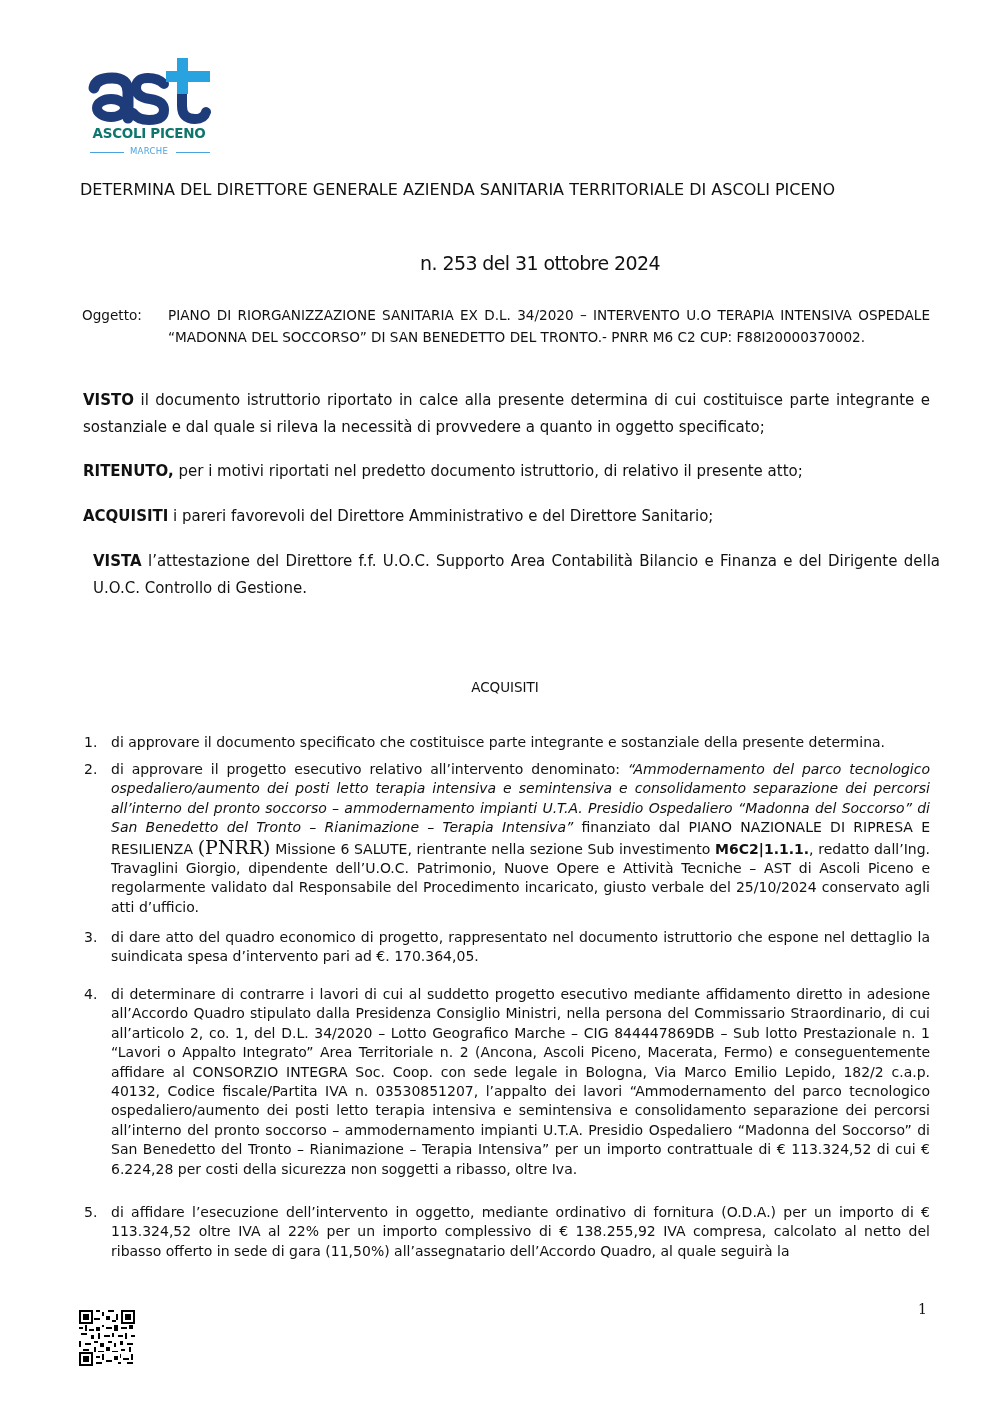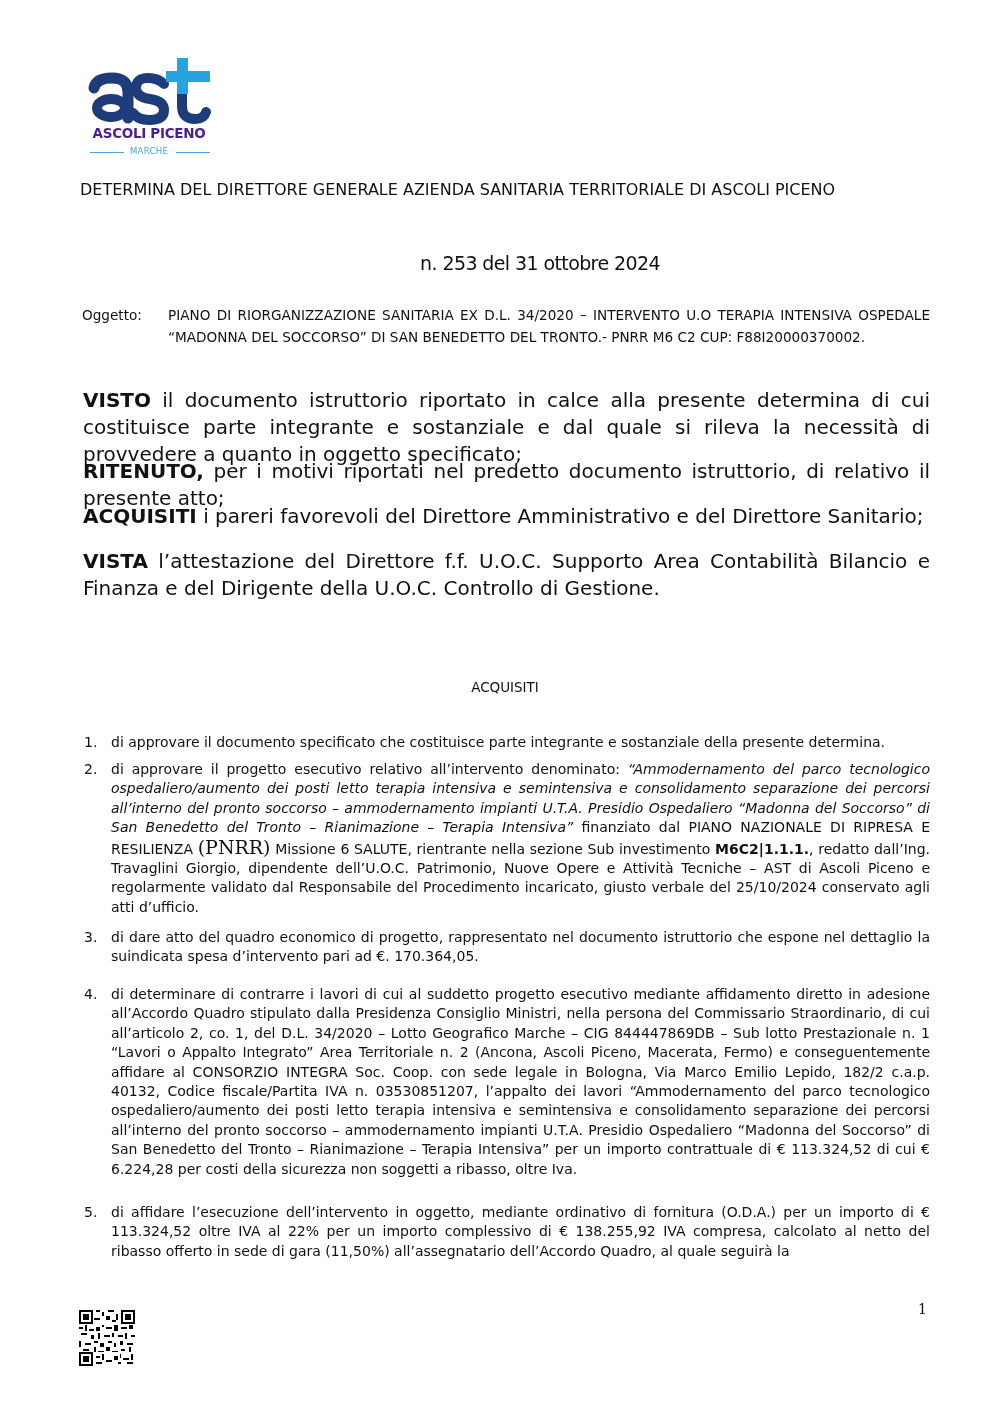--- a/index.html
+++ b/index.html
@@ -3,21 +3,21 @@
 <meta charset="utf-8">
 <style>
   html, body { margin: 0; padding: 0; background: #ffffff; }
   body { width: 1000px; height: 1415px; position: relative; overflow: hidden; color: #111; }
   .page { position: absolute; left: 0; top: 0; width: 1000px; height: 1415px; }
 
   
   .logo { position: absolute; left: 86px; top: 58px; width: 126px; height: 100px; }
   .logo svg { display: block; }
   .logo-city { position: absolute; left: 0; top: 67px; width: 126px; text-align: center;
-    font-family: "DejaVu Sans", sans-serif; font-weight: bold; font-size: 13.5px; color: #4c1d95; letter-spacing: -0.3px; }
+    font-family: "DejaVu Sans", sans-serif; font-weight: bold; font-size: 13.5px; color: #0f766e; letter-spacing: -0.3px; }
   .logo-region { position: absolute; left: 0; top: 88px; width: 126px; height: 12px; }
   .logo-region .line { position: absolute; top: 6px; height: 1px; background: #4aa3df; }
   .logo-region .line.l { left: 4px; width: 34px; }
   .logo-region .line.r { right: 2px; width: 34px; }
   .logo-region .txt { position: absolute; left: 0; width: 126px; top: 0; text-align: center;
     font-family: "DejaVu Sans", sans-serif; font-size: 8.5px; color: #4aa3df; letter-spacing: 0.3px; }
 
   
   .doc-title { position: absolute; left: 80px; top: 176px; width: 850px; text-align: left;
     font-family: "DejaVu Sans", sans-serif; font-size: 16px; line-height: 27px; color: #111; }
@@ -25,21 +25,21 @@
     font-family: "DejaVu Sans", sans-serif; font-size: 19px; color: #111; letter-spacing: -0.6px; }
 
   
   .subject { position: absolute; left: 82px; top: 305px; width: 848px;
     font-family: "DejaVu Sans", sans-serif; font-size: 13.6px; line-height: 21.5px; }
   .subject-label { position: absolute; left: 0; top: 0; }
   .subject-text { margin-left: 86px; text-align: justify; }
 
   
   .para { position: absolute; left: 83px; width: 847px;
-    font-family: "DejaVu Sans", sans-serif; font-size: 20px; line-height: 27px; text-align: justify; }
+    font-family: "DejaVu Sans", sans-serif; font-size: 15px; line-height: 27px; text-align: justify; }
   .para b { font-weight: bold; }
 
   .section-heading { position: absolute; left: 80px; top: 679px; width: 850px; text-align: center;
     font-family: "DejaVu Sans", sans-serif; font-size: 13.5px; }
 
   
   .item { position: absolute; left: 84px; width: 846px;
     font-family: "DejaVu Sans", sans-serif; font-size: 14px; line-height: 19.4px; }
   .item .num { position: absolute; left: 0; top: 0; }
   .item .body { margin-left: 27px; text-align: justify; }
@@ -88,21 +88,21 @@
 
   <div class="para" style="top:387px;">
     <b>VISTO</b><span> il documento istruttorio riportato in calce alla presente determina di cui costituisce parte integrante e sostanziale e dal quale si rileva la necessità di provvedere a quanto in oggetto specificato;</span>
   </div>
   <div class="para" style="top:458px;">
     <b>RITENUTO,</b><span> per i motivi riportati nel predetto documento istruttorio, di relativo il presente atto;</span>
   </div>
   <div class="para" style="top:503px;">
     <b>ACQUISITI</b><span> i pareri favorevoli del Direttore Amministrativo e del Direttore Sanitario;</span>
   </div>
-  <div class="para" style="top:548px;">
+  <div class="para" style="top:548px;margin-left:10px;">
     <b>VISTA</b><span> l’attestazione del Direttore f.f. U.O.C. Supporto Area Contabilità Bilancio e Finanza e del Dirigente della U.O.C. Controllo di Gestione.</span>
   </div>
 
   <div class="section-heading">ACQUISITI</div>
 
   <div class="item" style="top:733px;">
     <span class="num">1.</span>
     <div class="body">di approvare il documento specificato che costituisce parte integrante e sostanziale della presente determina.</div>
   </div>
 

